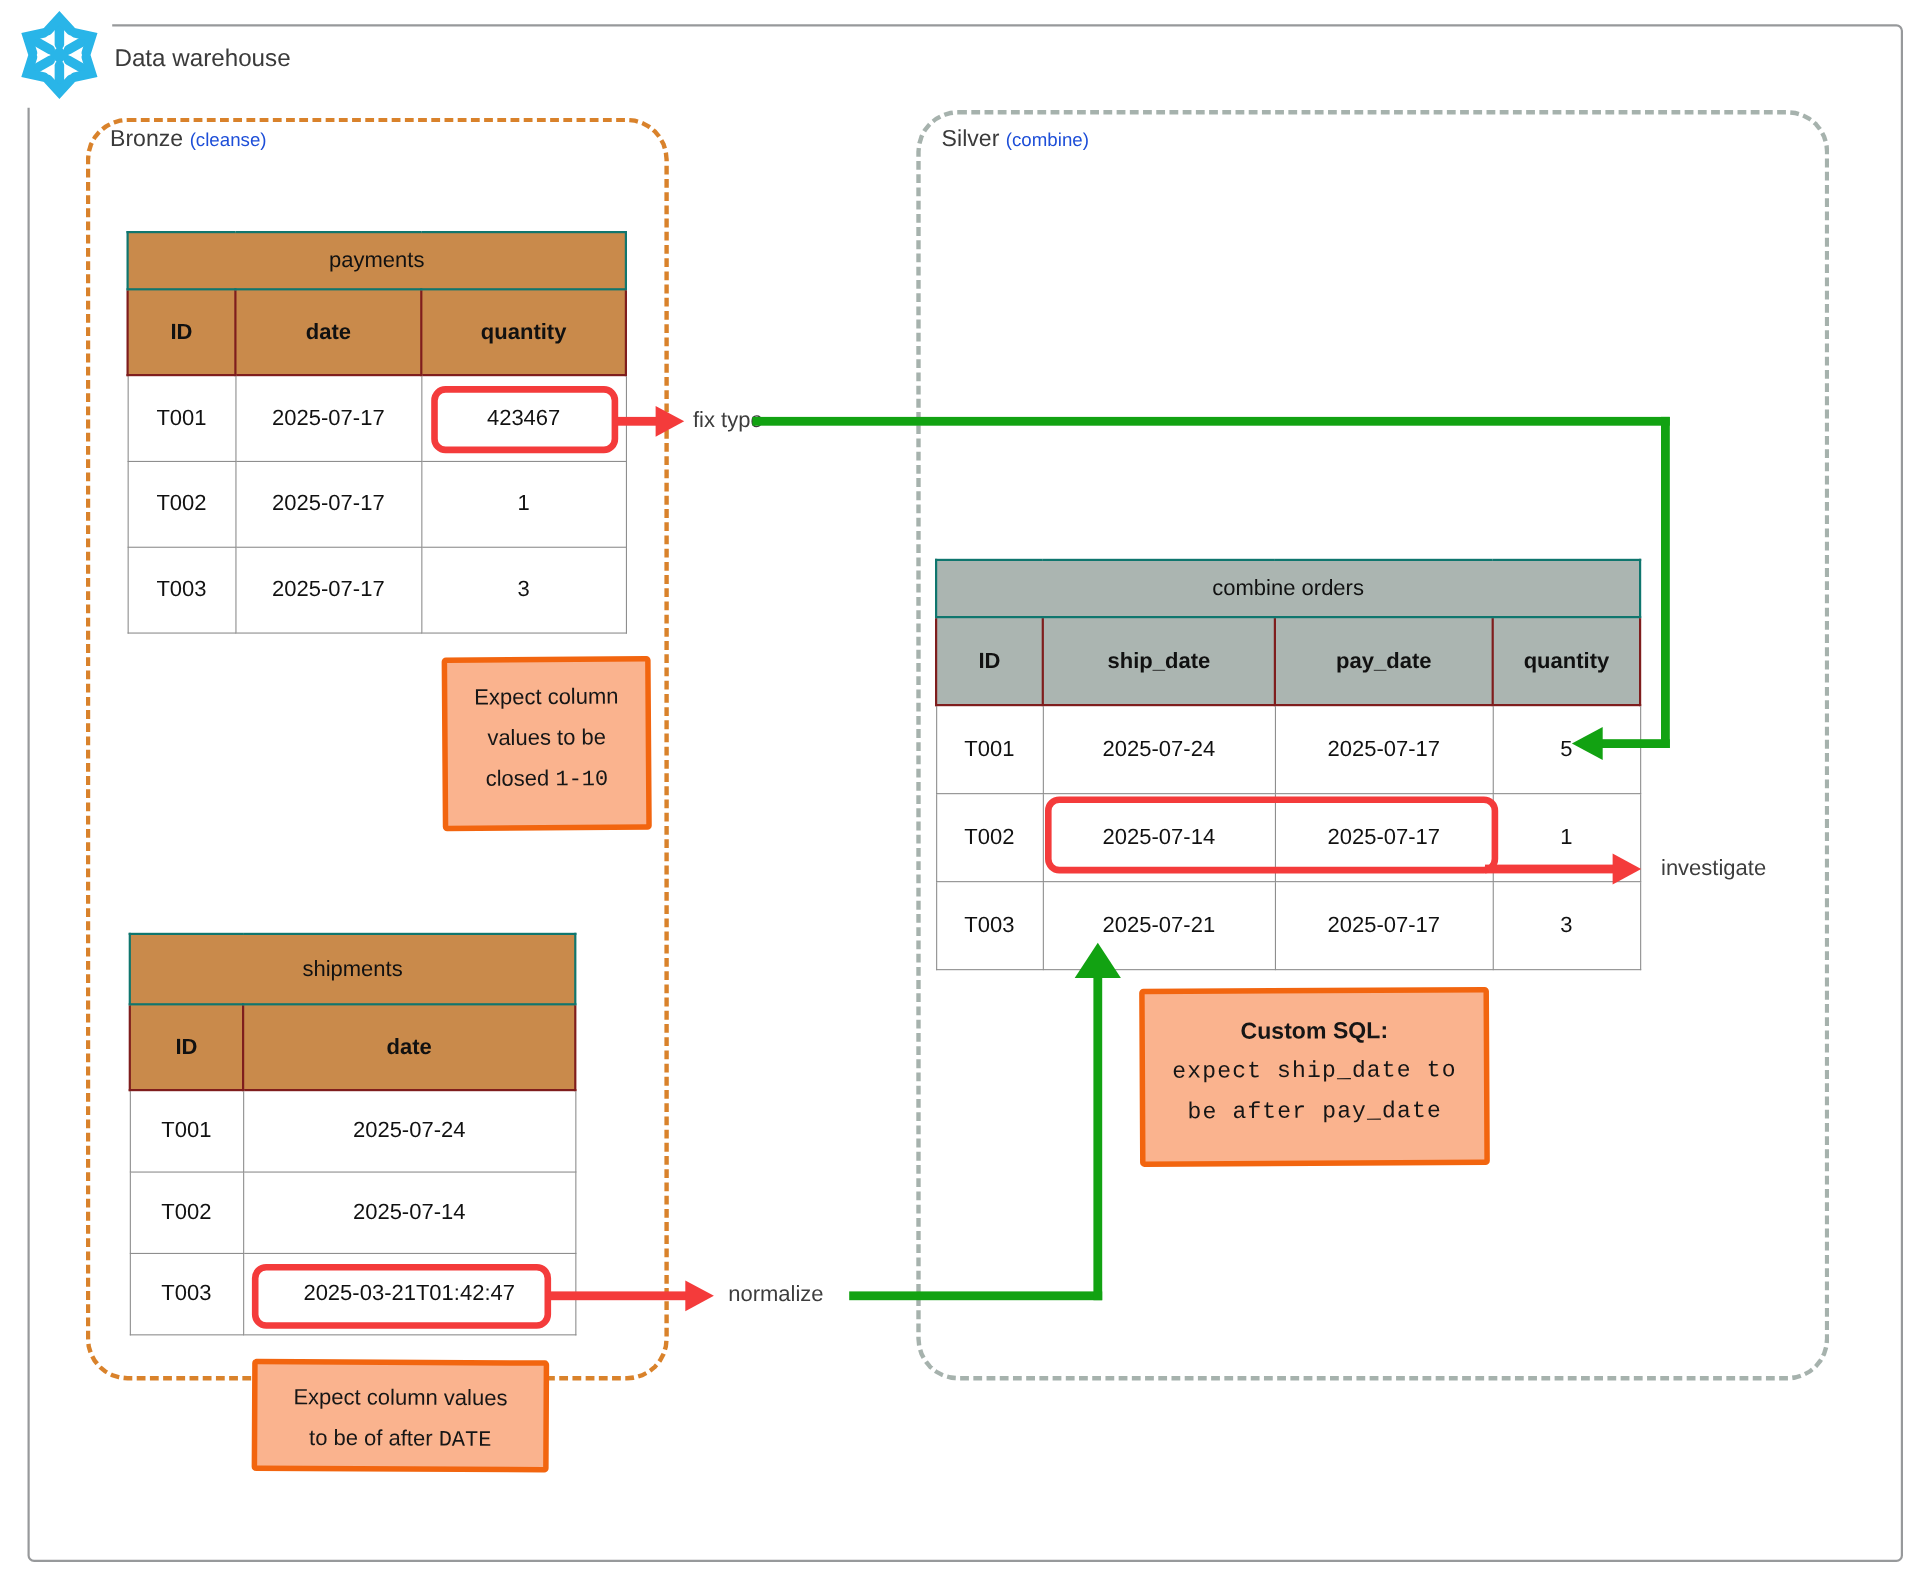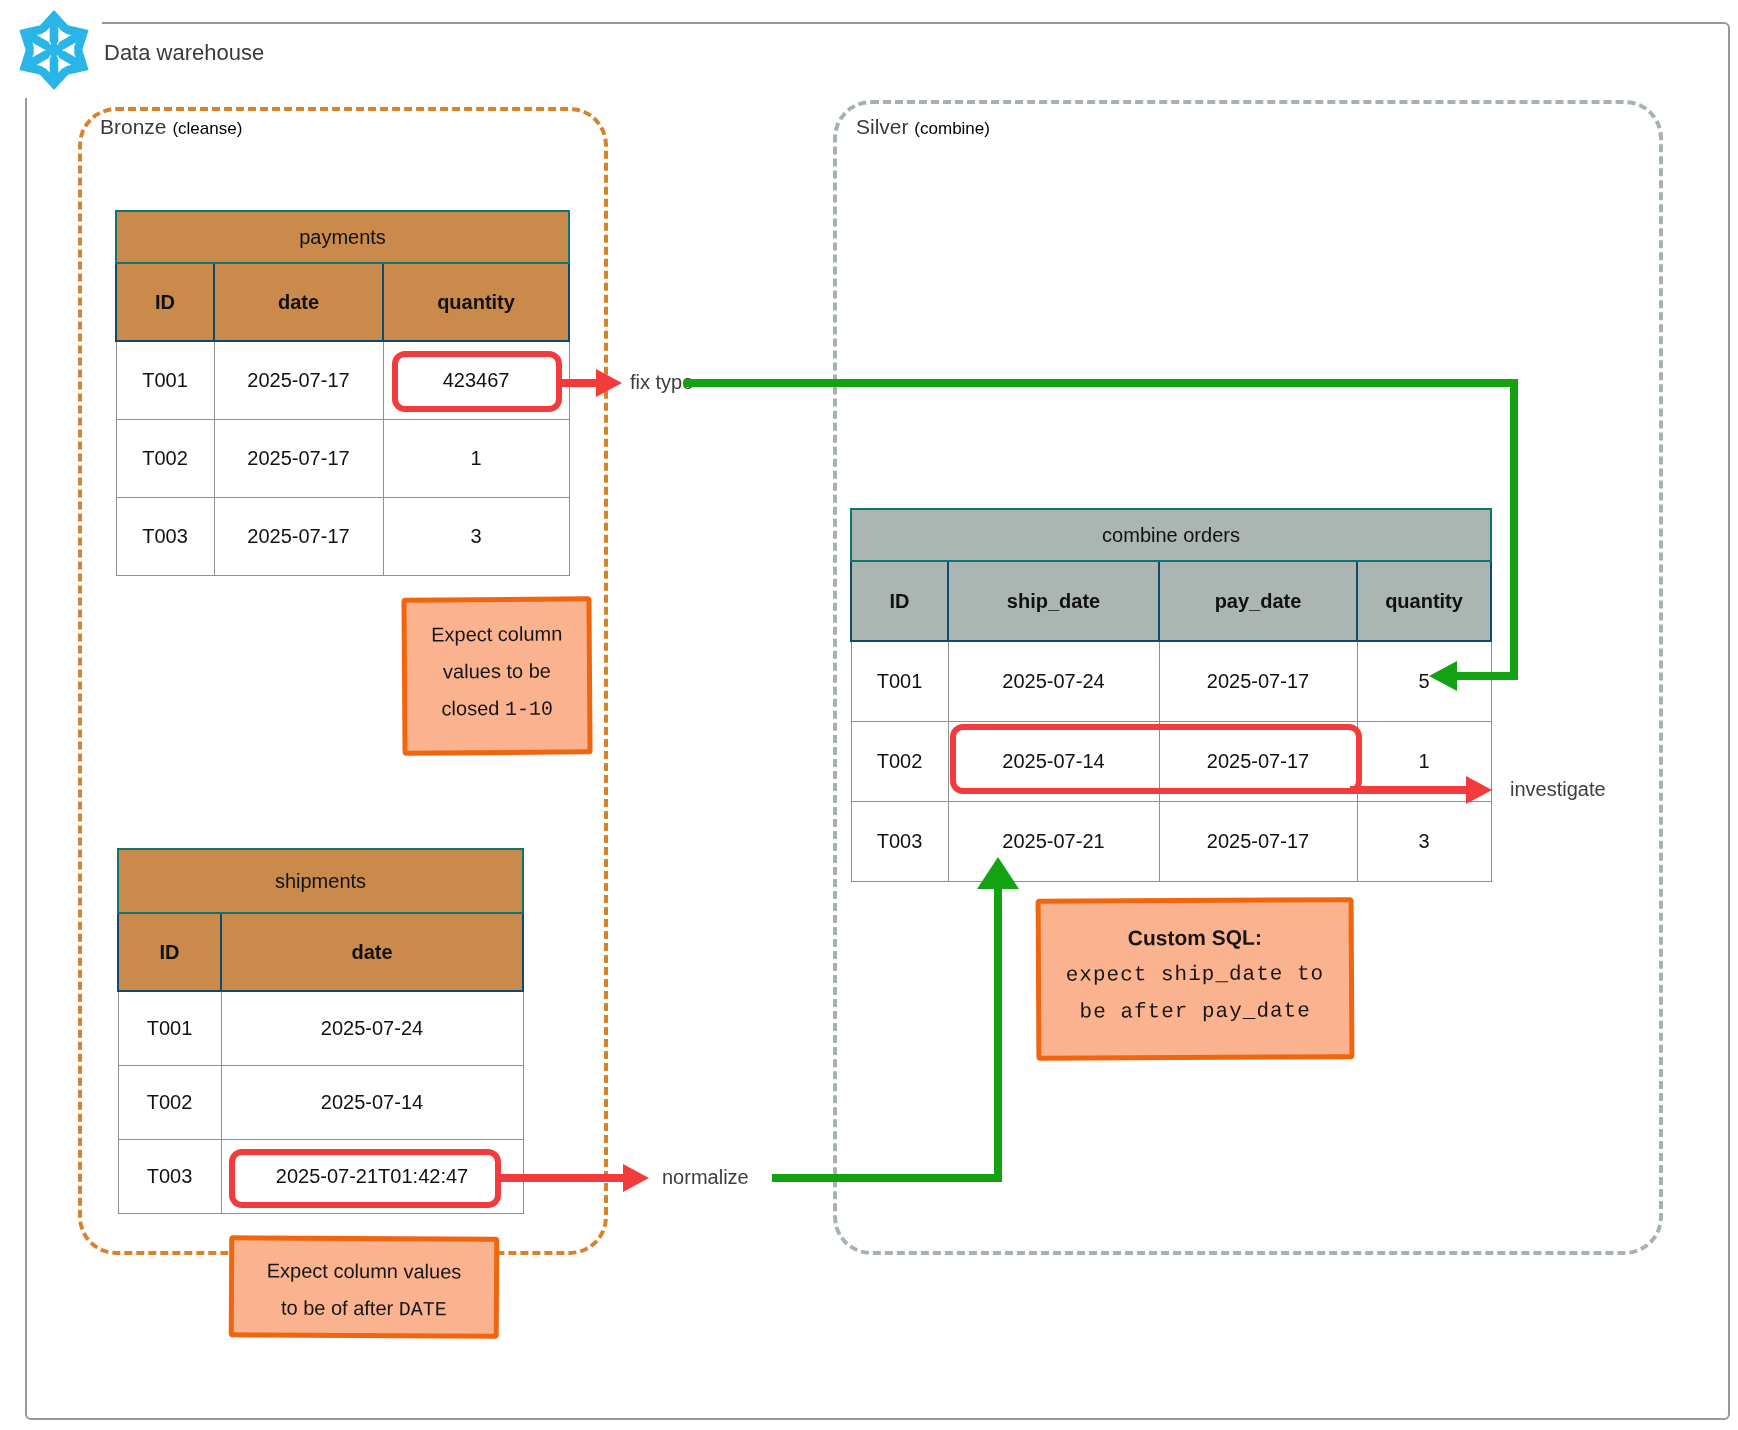--- a/index.html
+++ b/index.html
@@ -9,26 +9,26 @@
   .frame{position:absolute;left:25px;top:22px;width:1701px;height:1394px;
          border:2px solid #97999b;border-radius:6px;}
 
   .logo-wrap{position:absolute;left:6px;top:2px;width:96px;height:96px;z-index:3;background:#fff;border-radius:10px;}
   .app-title{position:absolute;left:104px;top:40px;font-size:22px;font-weight:normal;color:#3a3a3a;z-index:3;}
 
   .zone{position:absolute;border-radius:38px;z-index:1;}
   .zone.bronze{left:78px;top:107px;width:522px;height:1140px;border:4px dashed var(--bronze-border,#D9822B);}
   .zone.silver{left:833px;top:100px;width:822px;height:1147px;border:4px dashed var(--silver-border,#A6B2AD);}
   .zone-label{position:absolute;font-size:21px;color:#3a3a3a;z-index:2;white-space:nowrap;}
-  .zone-label .sub{font-size:17px;color:#000000;}
+  .zone-label .sub{font-size:17px;color:#1d4ed8;}
 
   table.dtable{position:absolute;border-collapse:collapse;table-layout:fixed;background:#fff;z-index:2;}
   .dtable th,.dtable td{border:1.6px solid #8e8e8e;text-align:center;padding:0;font-size:20px;color:#111;}
   .dtable th.tname{border:2px solid #0f766e;font-weight:normal;font-size:20px;}
-  .dtable th.col{border:2px solid #0c4a6e;font-weight:bold;}
+  .dtable th.col{border:2px solid #7f1d1d;font-weight:bold;}
   .bronze-head{background:var(--bronze-header,#C98A4B);}
   .silver-head{background:var(--silver-header,#ABB5B1);}
 
   .payments{left:115px;top:210px;width:453px;}
   .payments tr.title{height:52px;} .payments tr.cols{height:78px;} .payments tr.r{height:78px;}
   .shipments{left:117px;top:848px;width:405px;}
   .shipments tr.title{height:64px;} .shipments tr.cols{height:78px;} .shipments tr.r{height:74px;}
   .closed{left:850px;top:508px;width:640px;}
   .closed tr.title{height:52px;} .closed tr.cols{height:80px;} .closed tr.r{height:80px;}
 
@@ -160,21 +160,21 @@
     <tr class="r">
       <td>T001</td>
       <td>2025-07-24</td>
     </tr>
     <tr class="r">
       <td>T002</td>
       <td>2025-07-14</td>
     </tr>
     <tr class="r">
       <td>T003</td>
-      <td>2025-07-21T01:42:47</td>
+      <td>2025-03-21T01:42:47</td>
     </tr>
   </tbody>
     </table>
 
   <table class="dtable closed">
     <colgroup>
         <col style="width:97px">
         <col style="width:211px">
         <col style="width:198px">
         <col style="width:134px">

